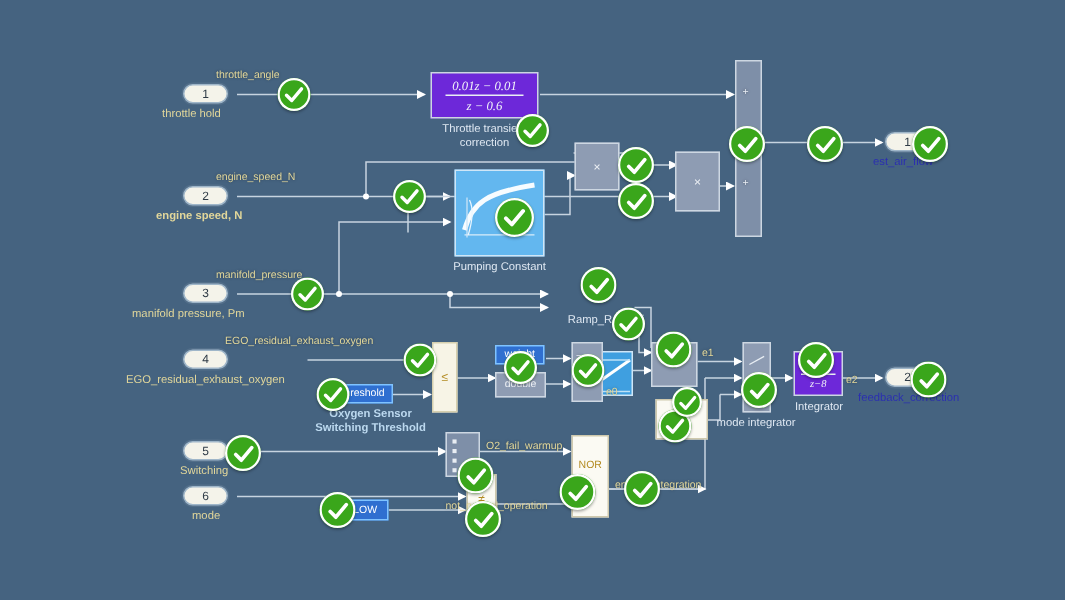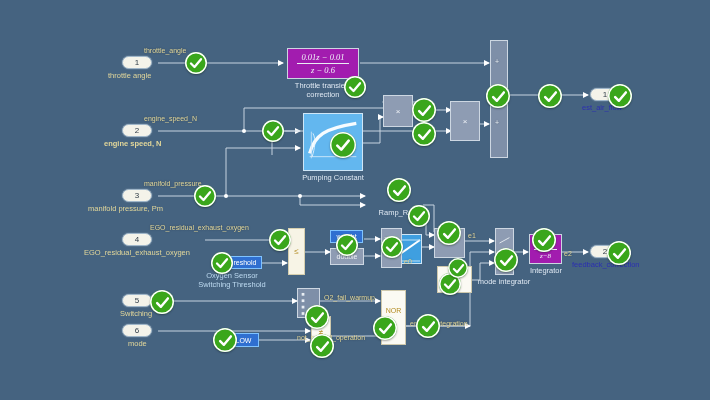--- a/index.html
+++ b/index.html
@@ -34,21 +34,21 @@
   
   .blk{
     background:#8e9cb3;border:1px solid #cdd7e2;
     color:#f0f3f7;font-size:8px;
     display:flex;align-items:center;justify-content:center;text-align:center;
   }
   .blk.light{background:#7e8fa8;}
   .blk.cream{background:#f7f4e6;border:1px solid #d6cfae;color:#b38b22;}
   .blk.white{background:#fbfaf3;border:1px solid #cfc9ad;color:#b38b22;}
   .blk.sel{background:#2f6fd0;border:1px solid #7fc3ff;color:#ffffff;}
-  .blk.tf{background:#a21caf;border:1px solid #ccd6e1;color:#f2f5f9;flex-direction:column;}
+  .blk.tf{background:#6d28d9;border:1px solid #ccd6e1;color:#f2f5f9;flex-direction:column;}
 
   .cap{
     position:absolute;font-size:7.5px;color:#dfe8f2;text-align:center;
     white-space:nowrap;line-height:9px;
   }
   .cap.two{white-space:normal;width:70px;}
 
   
   .lut{
     background:#63b7ef;border:1px solid #cfe6f7;overflow:hidden;position:relative;
@@ -151,21 +151,21 @@
   <path class="wire" marker-end="url(#ah)" d="M259,340 L310,340"></path>
 
   <path class="wire" marker-end="url(#ah)" d="M330,336 L380,336 L380,330"></path>
 
   <path class="wire" marker-end="url(#ah)" d="M406,326 L470,326"></path>
 </svg>
 
 <div class="node port" style="left:122px;top:56px;">
   <span>1</span>
 </div>
-<div class="port-label" style="left:108px;top:71px;">throttle angle</div>
+<div class="port-label" style="left:108px;top:71px;">throttle hold</div>
 <div class="sig" style="left:144px;top:47px;">throttle_angle</div>
 
 <div class="node port" style="left:122px;top:124px;">
   <span>2</span>
 </div>
 <div class="port-label" style="left:104px;top:139px;font-weight:bold;">engine speed, N</div>
 <div class="sig" style="left:144px;top:115px;">engine_speed_N</div>
 
 <div class="node port" style="left:122px;top:189px;">
   <span>3</span>
@@ -256,21 +256,21 @@
 <div class="node blk" style="left:381px;top:228px;width:21px;height:40px;"></div>
 <div class="sig" style="left:384px;top:234px;color:#e9eef4;">−</div>
 <div class="sig" style="left:384px;top:252px;color:#e9eef4;">+</div>
 <div class="sig" style="left:404px;top:258px;">e0</div>
 <div class="sig" style="left:468px;top:232px;">e1</div>
 <div class="sig" style="left:564px;top:250px;">e2</div>
 
 <div class="node blk sel" style="left:222px;top:256px;width:40px;height:13px;font-size:7px;">
   <span>threshold</span>
 </div>
-<div class="cap two" style="left:192px;top:271px;width:80px;color:#bcd9ef;">Oxygen Sensor Switching Threshold</div>
+<div class="cap two" style="left:207px;top:271px;width:80px;color:#bcd9ef;font-weight:bold;">Oxygen Sensor Switching Threshold</div>
 
 <div class="node blk white" style="left:437px;top:266px;width:35px;height:27px;">
   <span>0</span>
 </div>
 
 <div class="node blk" style="left:495px;top:228px;width:19px;height:47px;">
   <svg viewBox="0 0 19 47" width="19" height="47">
     <path d="M4,14 L15,8" stroke="#e9eef4" stroke-width="1" fill="none"></path>
     <path d="M4,36 L14,36" stroke="#e9eef4" stroke-width="1" fill="none"></path>
   </svg>

